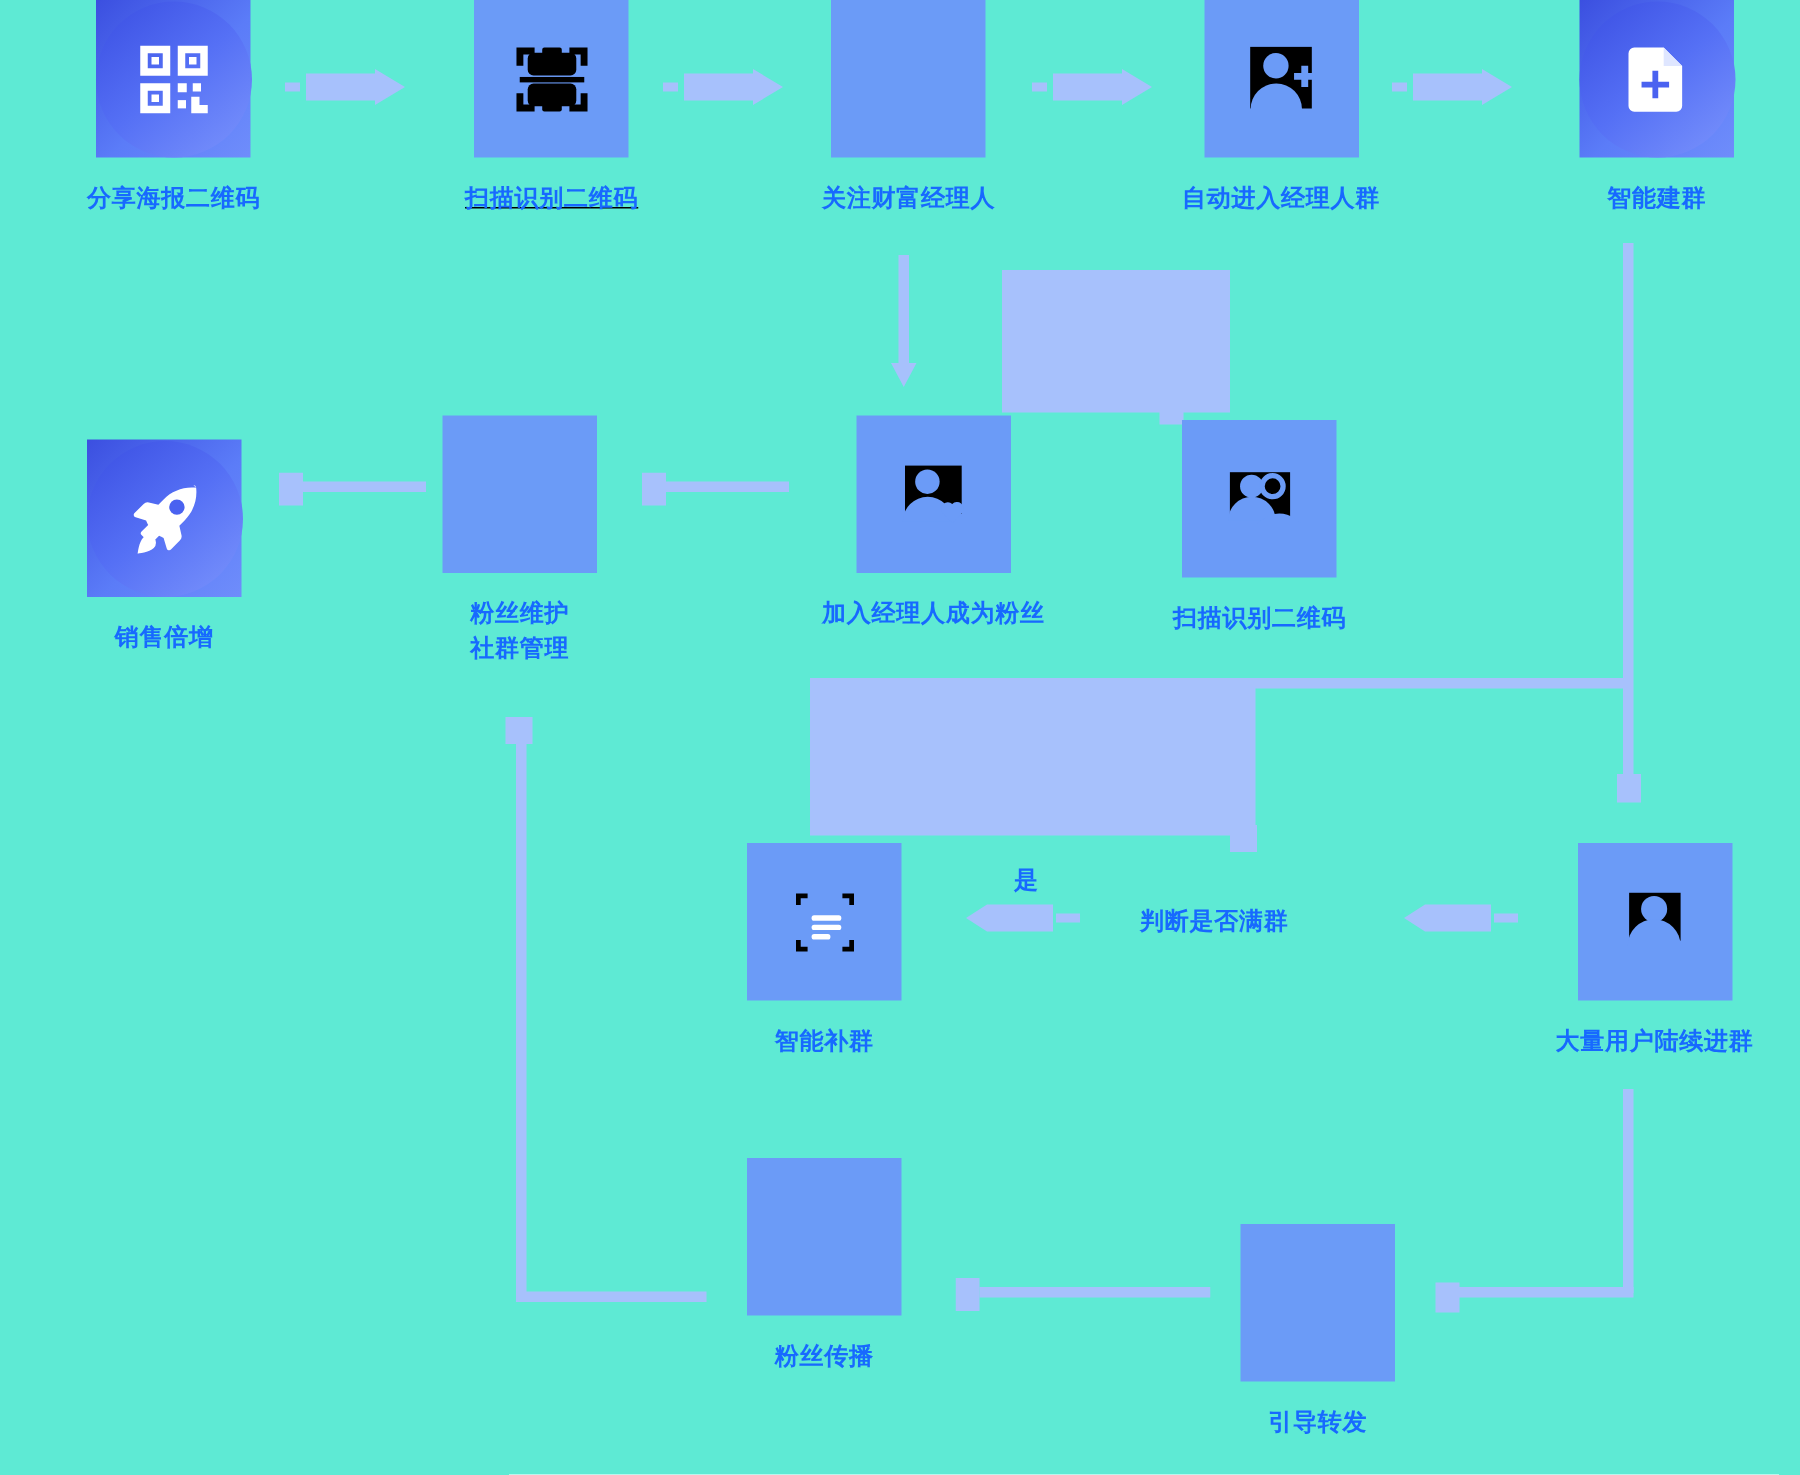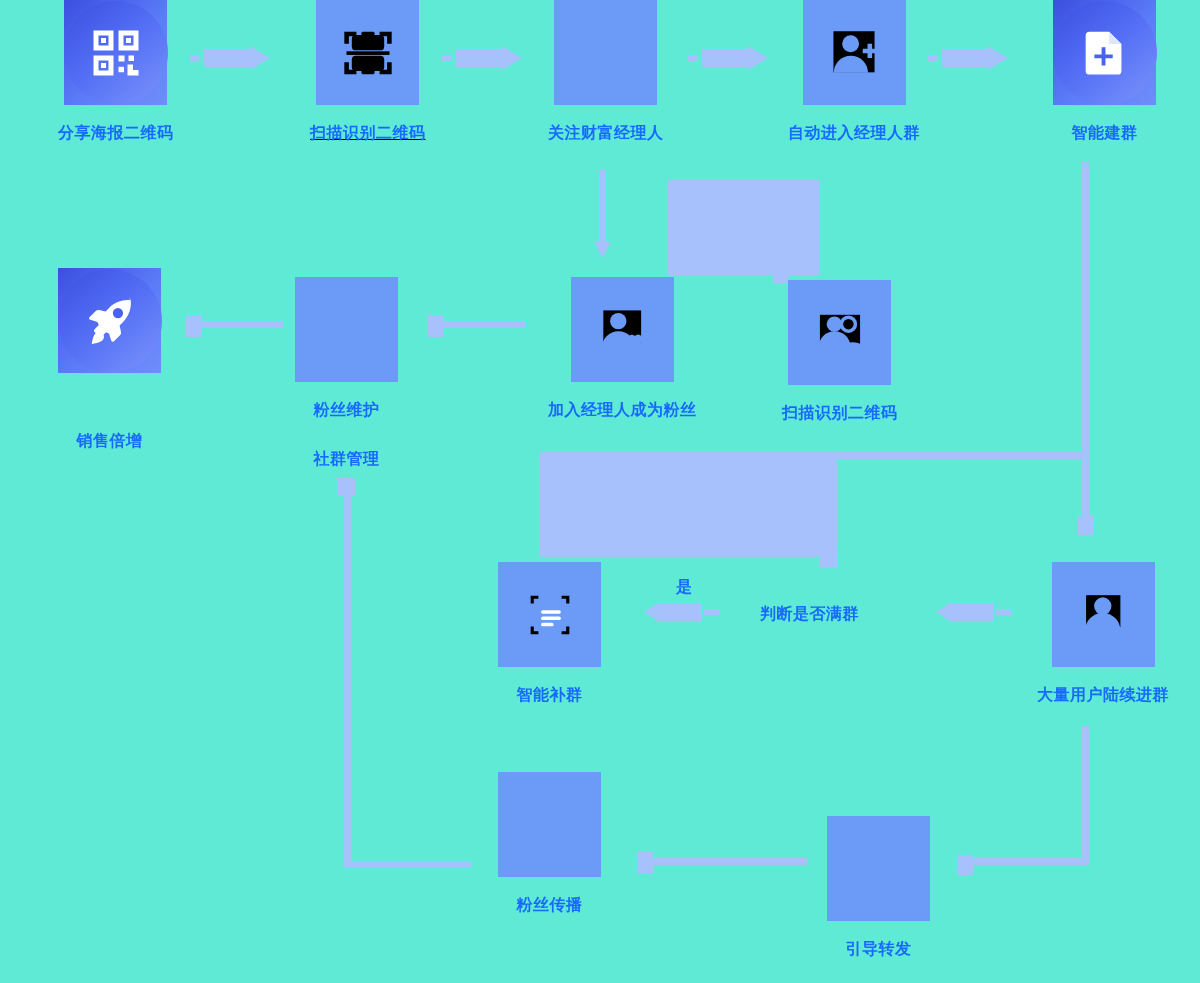--- a/index.html
+++ b/index.html
@@ -53,21 +53,21 @@
   .node-label {
     margin-top: 16px;
     color: #1769ff;
     font-size: 16px;
     font-weight: bold;
     line-height: 1.45;
     text-align: center;
     white-space: nowrap;
     letter-spacing: 0.5px;
   }
-  .node-label .l2 { display: block; margin-top: 26px; }
+  .node-label .l2 { display: block; }
 
   
   .hline, .vline {
     position: absolute;
     background: #a7c1fc;
   }
   .hline { height: 7px; }
   .vline { width: 7px; }
 
   .arrow-blk {
@@ -219,21 +219,21 @@
     </svg>
   </div>
 
   <div class="arrow-blk" style="left:186px; top:315px;">
     <svg width="98" height="26" viewBox="0 0 98 26">
       <rect x="0" y="0" width="16" height="22" fill="#a7c1fc"></rect>
       <rect x="16" y="6" width="82" height="7" fill="#a7c1fc"></rect>
     </svg>
   </div>
 
-  <div class="node" style="left:58px; top:268px;gap:40px;">
+  <div class="node" style="left:58px; top:293px;">
     <div class="node-icon grad">
       <svg width="56" height="56" viewBox="0 0 24 24">
         <g fill="#ffffff">
           <path d="M20.9 3.1c-3.5-.4-6.9.9-9.3 3.3l-1.5 1.5-2.7-.6a1.6 1.6 0 0 0-1.5.4L3.3 10.3a.7.7 0 0 0 .3 1.2l3.0 .9a12 12 0 0 0 .6 1.3l-1.9 1.9a.7.7 0 0 0 0 1l2.1 2.1a.7.7 0 0 0 1 0l1.9-1.9c.4.2.9.4 1.3.6l.9 3.0a.7.7 0 0 0 1.2.3l2.6-2.6a1.6 1.6 0 0 0 .4-1.5l-.6-2.7 1.5-1.5c2.4-2.4 3.7-5.8 3.3-9.3a.9.9 0 0 0-.8-.8z"></path>
           <path d="M5.8 17.3c-1.3 1.3-1.6 4.6-1.6 4.6s3.3-.3 4.6-1.6a2.1 2.1 0 0 0-3.0-3.0z"></path>
         </g>
         <circle cx="15.4" cy="8.6" r="2.2" fill="#4a62f0"></circle>
       </svg>
     </div>
     <div class="node-label">销售倍增</div>

